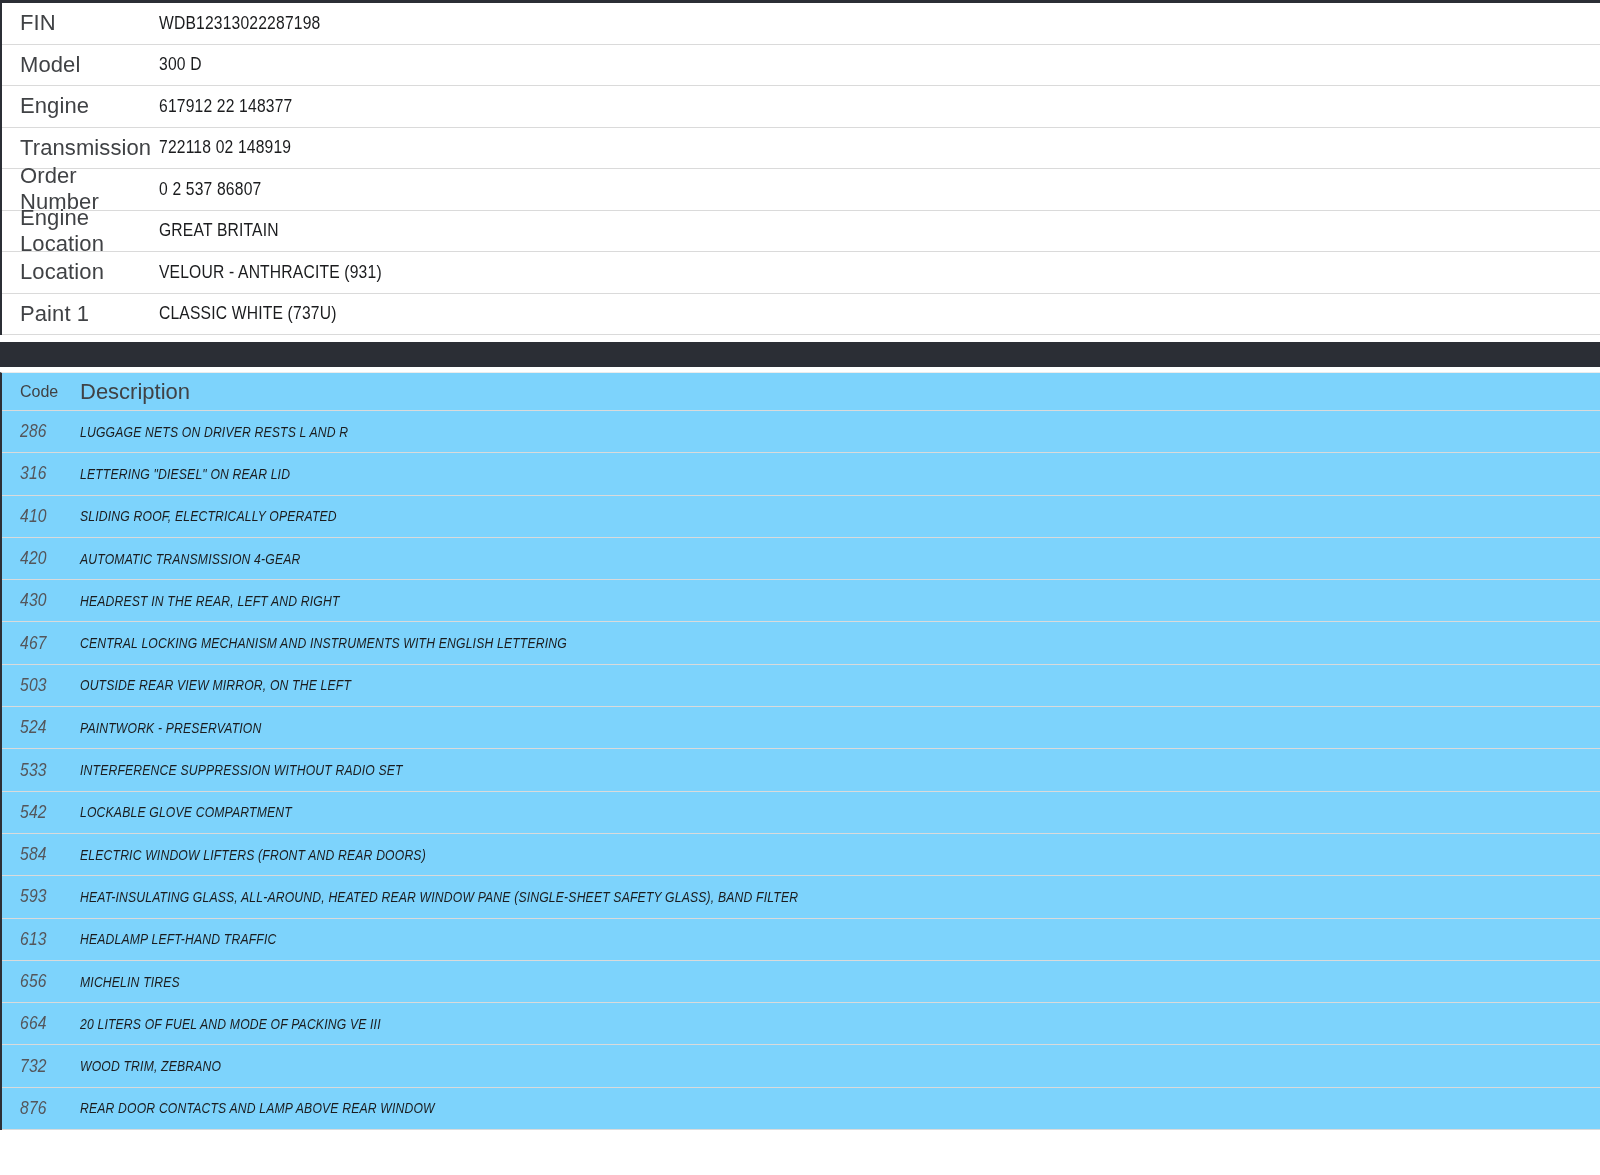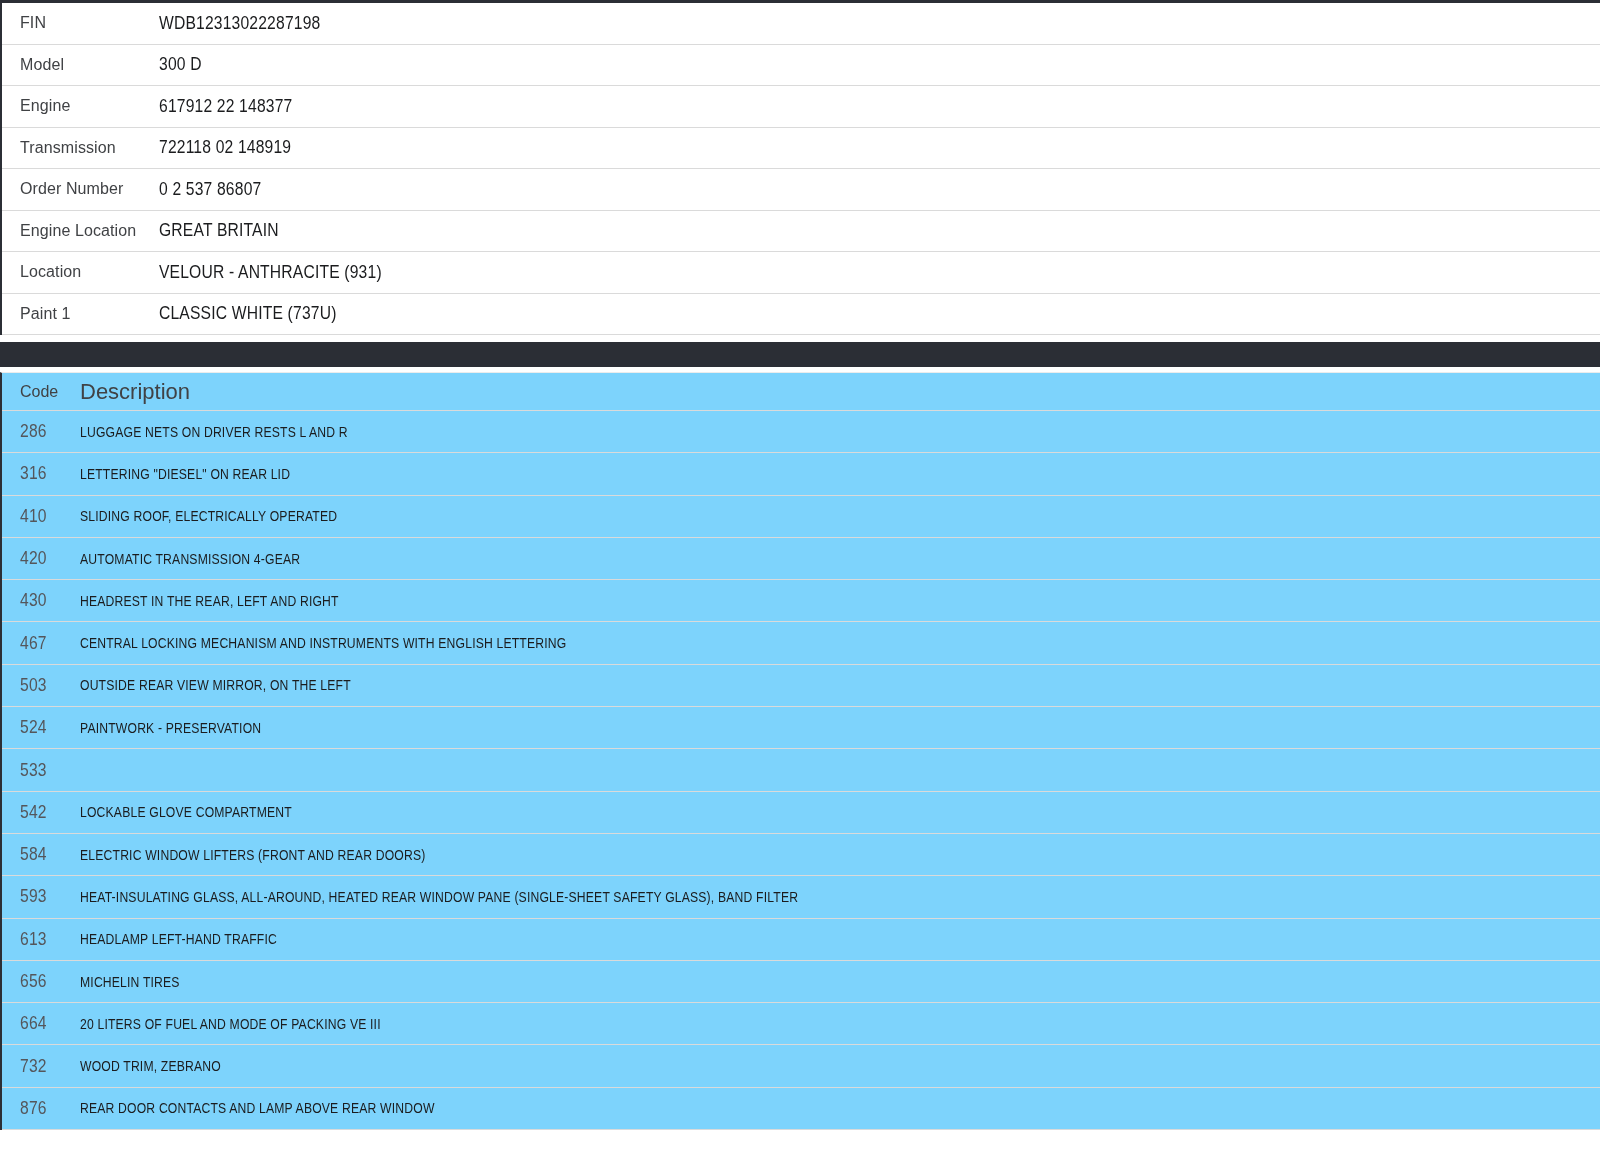--- a/index.html
+++ b/index.html
@@ -20,21 +20,21 @@
   .v-row {
     height: 41.5px;
     display: flex;
     align-items: center;
     border-bottom: 1px solid #dadada;
   }
   .v-label {
     width: 157px;
     padding-left: 18px;
     flex: 0 0 auto;
-    font-size: 16px;
+    font-size: 22px;
     font-weight: 500;
     color: #404245;
     letter-spacing: 0.1px;
   }
   .v-value {
     font-size: 18px;
     color: #1b1c1e;
   }
   
   .cond {
@@ -76,20 +76,21 @@
   .o-header .h-desc {
     font-size: 22px;
     font-weight: 500;
     color: #404245;
   }
   .o-row {
     height: 42.3px;
     display: flex;
     align-items: center;
     border-bottom: 1px solid #dadada;
+    font-style: italic;
   }
   .o-code {
     width: 78px;
     padding-left: 18px;
     flex: 0 0 auto;
     font-size: 18px;
     color: #54565b;
   }
   .o-desc {
     font-size: 14px;
@@ -237,20 +238,23 @@
         </div>
         <div class="o-desc">
           <span class="cond">PAINTWORK - PRESERVATION</span>
         </div>
       </div>
 
       <div class="o-row">
         <div class="o-code">
           <span class="cond">533</span>
         </div>
+        <div class="o-desc">
+          <span class="cond">INTERFERENCE SUPPRESSION WITHOUT RADIO SET</span>
+        </div>
       </div>
 
       <div class="o-row">
         <div class="o-code">
           <span class="cond">542</span>
         </div>
         <div class="o-desc">
           <span class="cond">LOCKABLE GLOVE COMPARTMENT</span>
         </div>
       </div>

